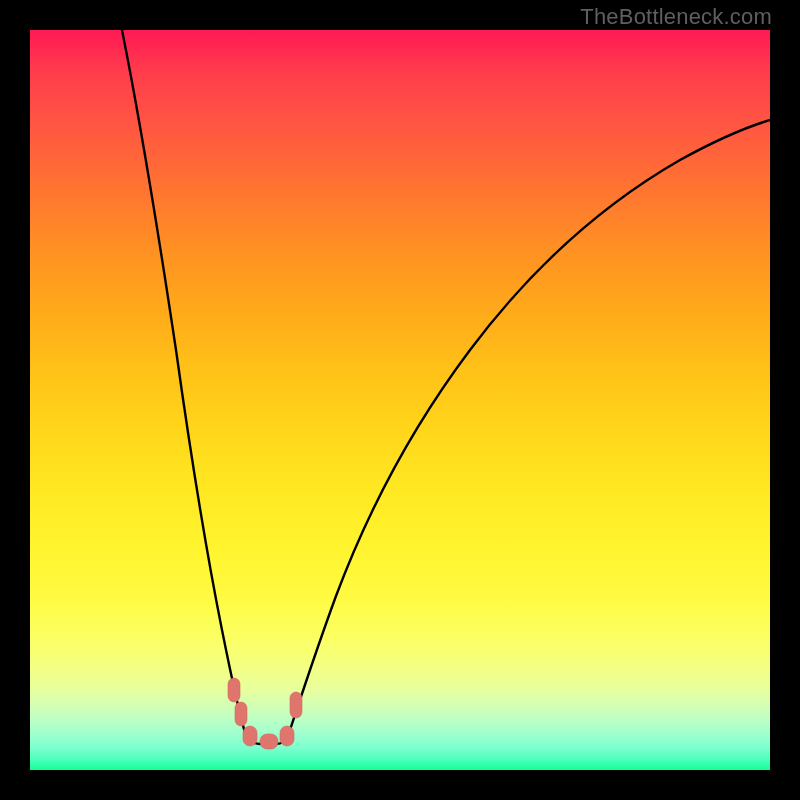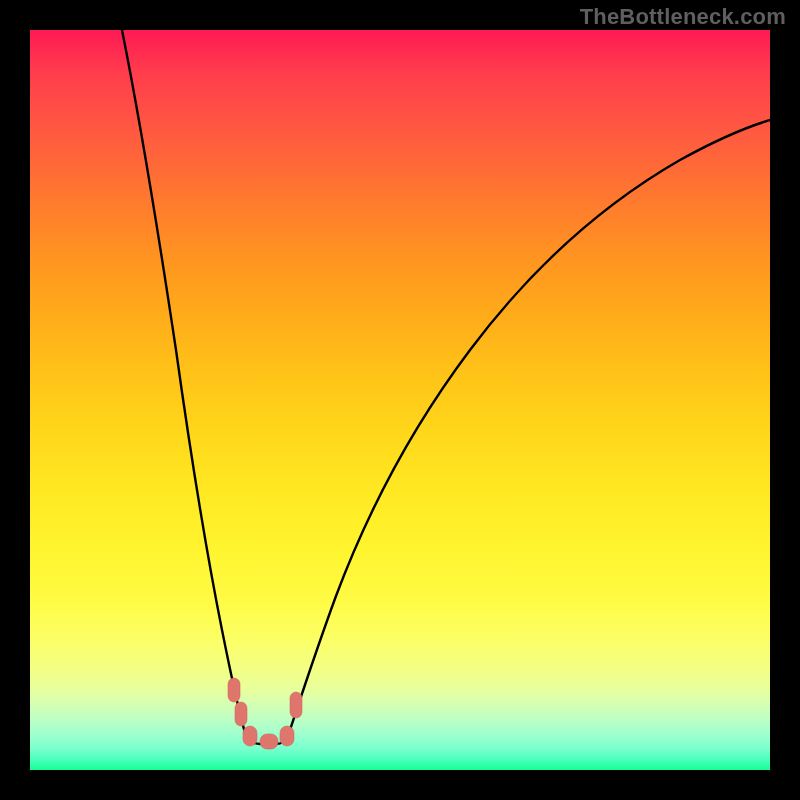--- a/index.html
+++ b/index.html
@@ -50,25 +50,25 @@
       #bfffc3 93%,
       #a2ffce 95%,
       #7cffce 97%,
       #4effbe 98.5%,
       #14ff94 100%
     );
   }
   .attribution {
     position: absolute;
     top: 4px;
-    right: 14px;
+    right: 28px;
     color: #5f5f5f;
     font-size: 22px;
     letter-spacing: 0.2px;
-    font-weight: 700;
+    font-weight: 400;
   }
   svg.curve {
     position: absolute;
     inset: 0;
   }
 </style>
 </head>
 <body>
 
 <div class="frame">

